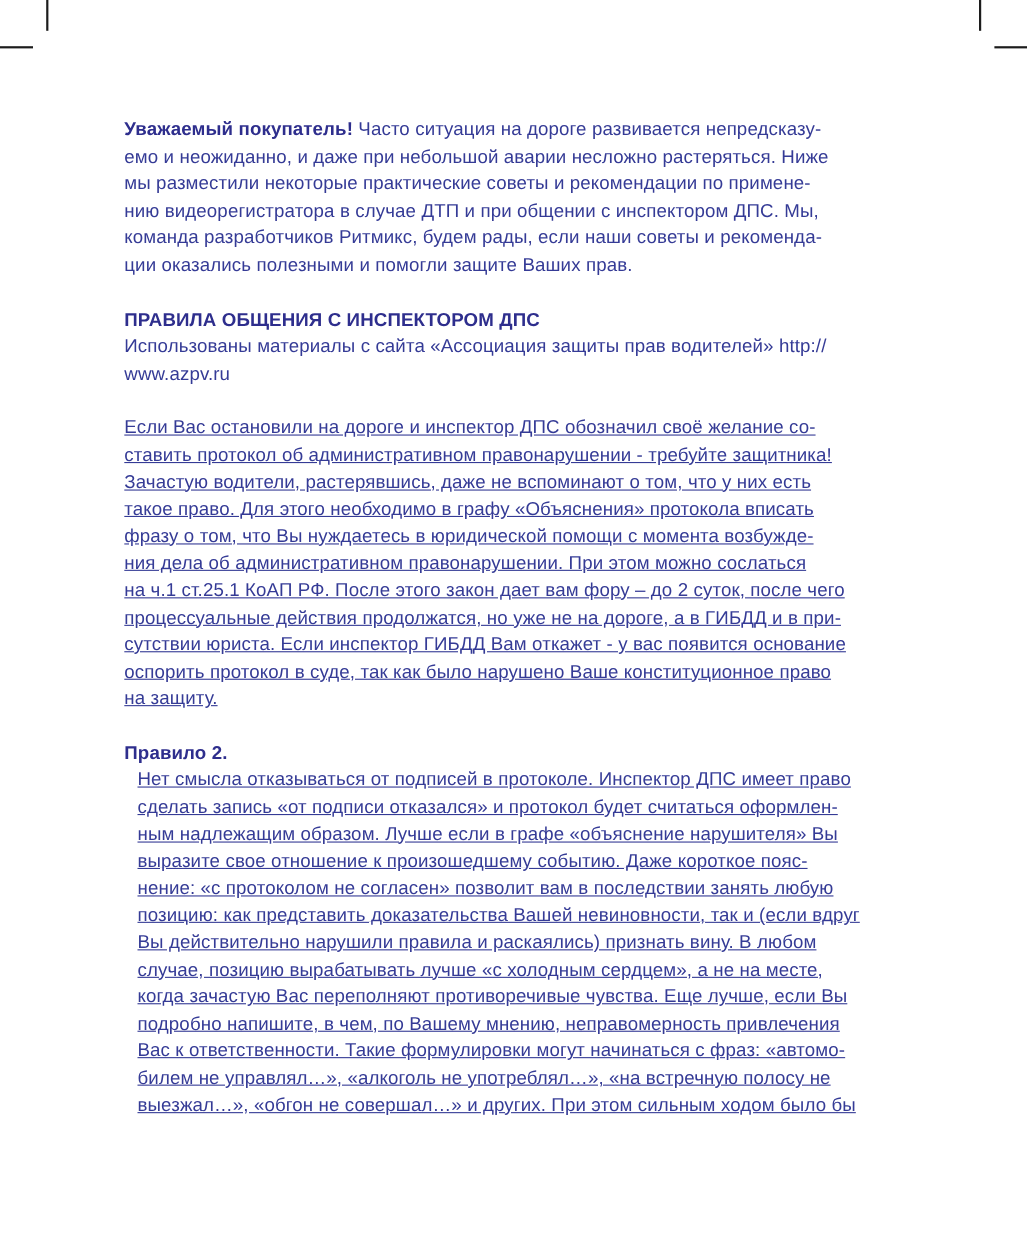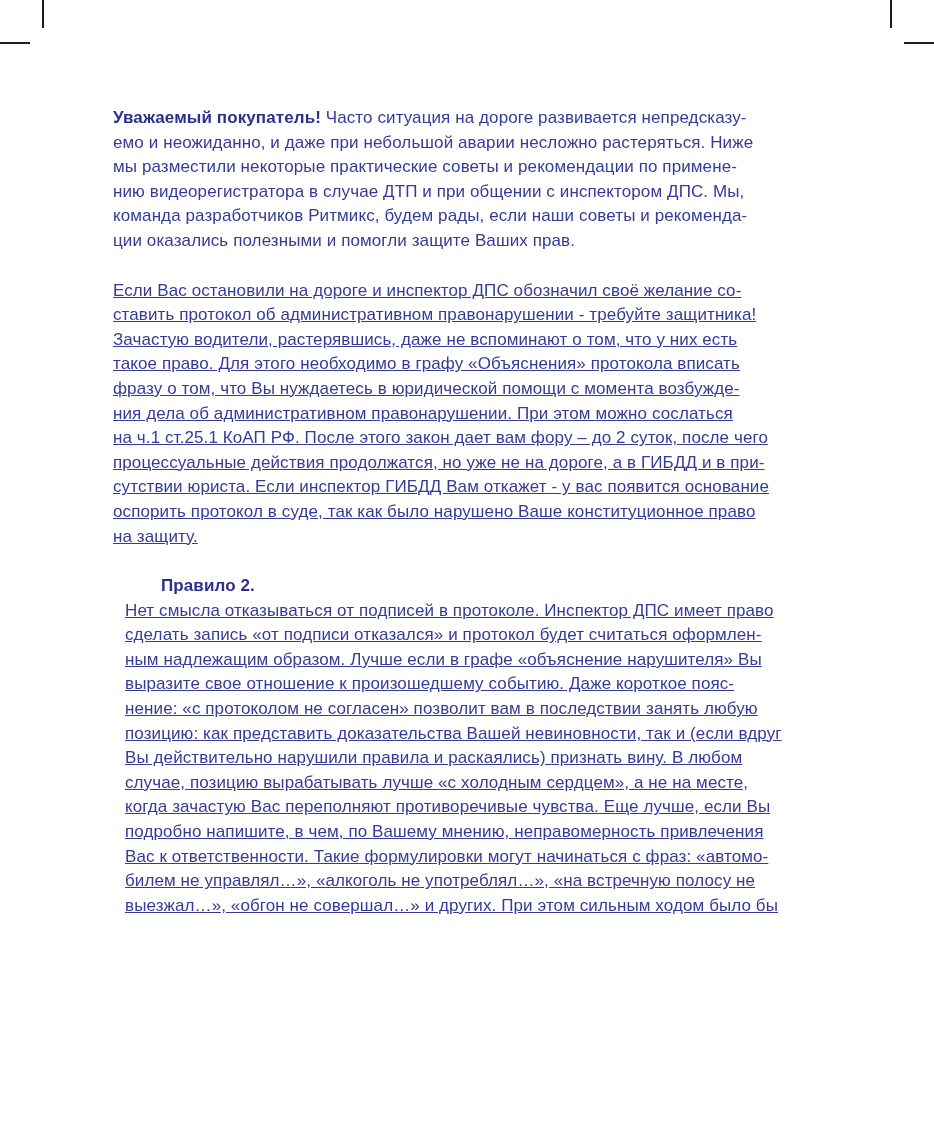--- a/index.html
+++ b/index.html
@@ -69,35 +69,38 @@
 
   <div class="content">
 
     <p class="para"><b class="lead">Уважаемый покупатель!</b><span> Часто ситуация на дороге развивается непредсказу-
 емо и неожиданно, и даже при небольшой аварии несложно растеряться. Ниже
 мы разместили некоторые практические советы и рекомендации по примене-
 нию видеорегистратора в случае ДТП и при общении с инспектором ДПС. Мы,
 команда разработчиков Ритмикс, будем рады, если наши советы и рекоменда-
 ции оказались полезными и помогли защите Ваших прав.</span></p>
 
+    <h2 class="section-title" style="font-size:17px;">ПРАВИЛА ОБЩЕНИЯ С ИНСПЕКТОРОМ ДПС</h2>
 
+    <p class="para">Использованы материалы с сайта «Ассоциация защиты прав водителей» http://
+www.azpv.ru</p>
 
     <p class="rule-body">Если Вас остановили на дороге и инспектор ДПС обозначил своё желание со-
 ставить протокол об административном правонарушении - требуйте защитника!
 Зачастую водители, растерявшись, даже не вспоминают о том, что у них есть
 такое право. Для этого необходимо в графу «Объяснения» протокола вписать
 фразу о том, что Вы нуждаетесь в юридической помощи с момента возбужде-
 ния дела об административном правонарушении. При этом можно сослаться
 на ч.1 ст.25.1 КоАП РФ. После этого закон дает вам фору – до 2 суток, после чего
 процессуальные действия продолжатся, но уже не на дороге, а в ГИБДД и в при-
 сутствии юриста. Если инспектор ГИБДД Вам откажет - у вас появится основание
 оспорить протокол в суде, так как было нарушено Ваше конституционное право
 на защиту.</p>
 
-    <h3 class="rule-title" style="font-size:17px;margin-left:48px;">Правило 2.</h3>
+    <h3 class="rule-title" style="font-size:17px;">Правило 2.</h3>
     <p class="rule-body last">Нет смысла отказываться от подписей в протоколе. Инспектор ДПС имеет право
 сделать запись «от подписи отказался» и протокол будет считаться оформлен-
 ным надлежащим образом. Лучше если в графе «объяснение нарушителя» Вы
 выразите свое отношение к произошедшему событию. Даже короткое пояс-
 нение: «с протоколом не согласен» позволит вам в последствии занять любую
 позицию: как представить доказательства Вашей невиновности, так и (если вдруг
 Вы действительно нарушили правила и раскаялись) признать вину. В любом
 случае, позицию вырабатывать лучше «с холодным сердцем», а не на месте,
 когда зачастую Вас переполняют противоречивые чувства. Еще лучше, если Вы
 подробно напишите, в чем, по Вашему мнению, неправомерность привлечения

